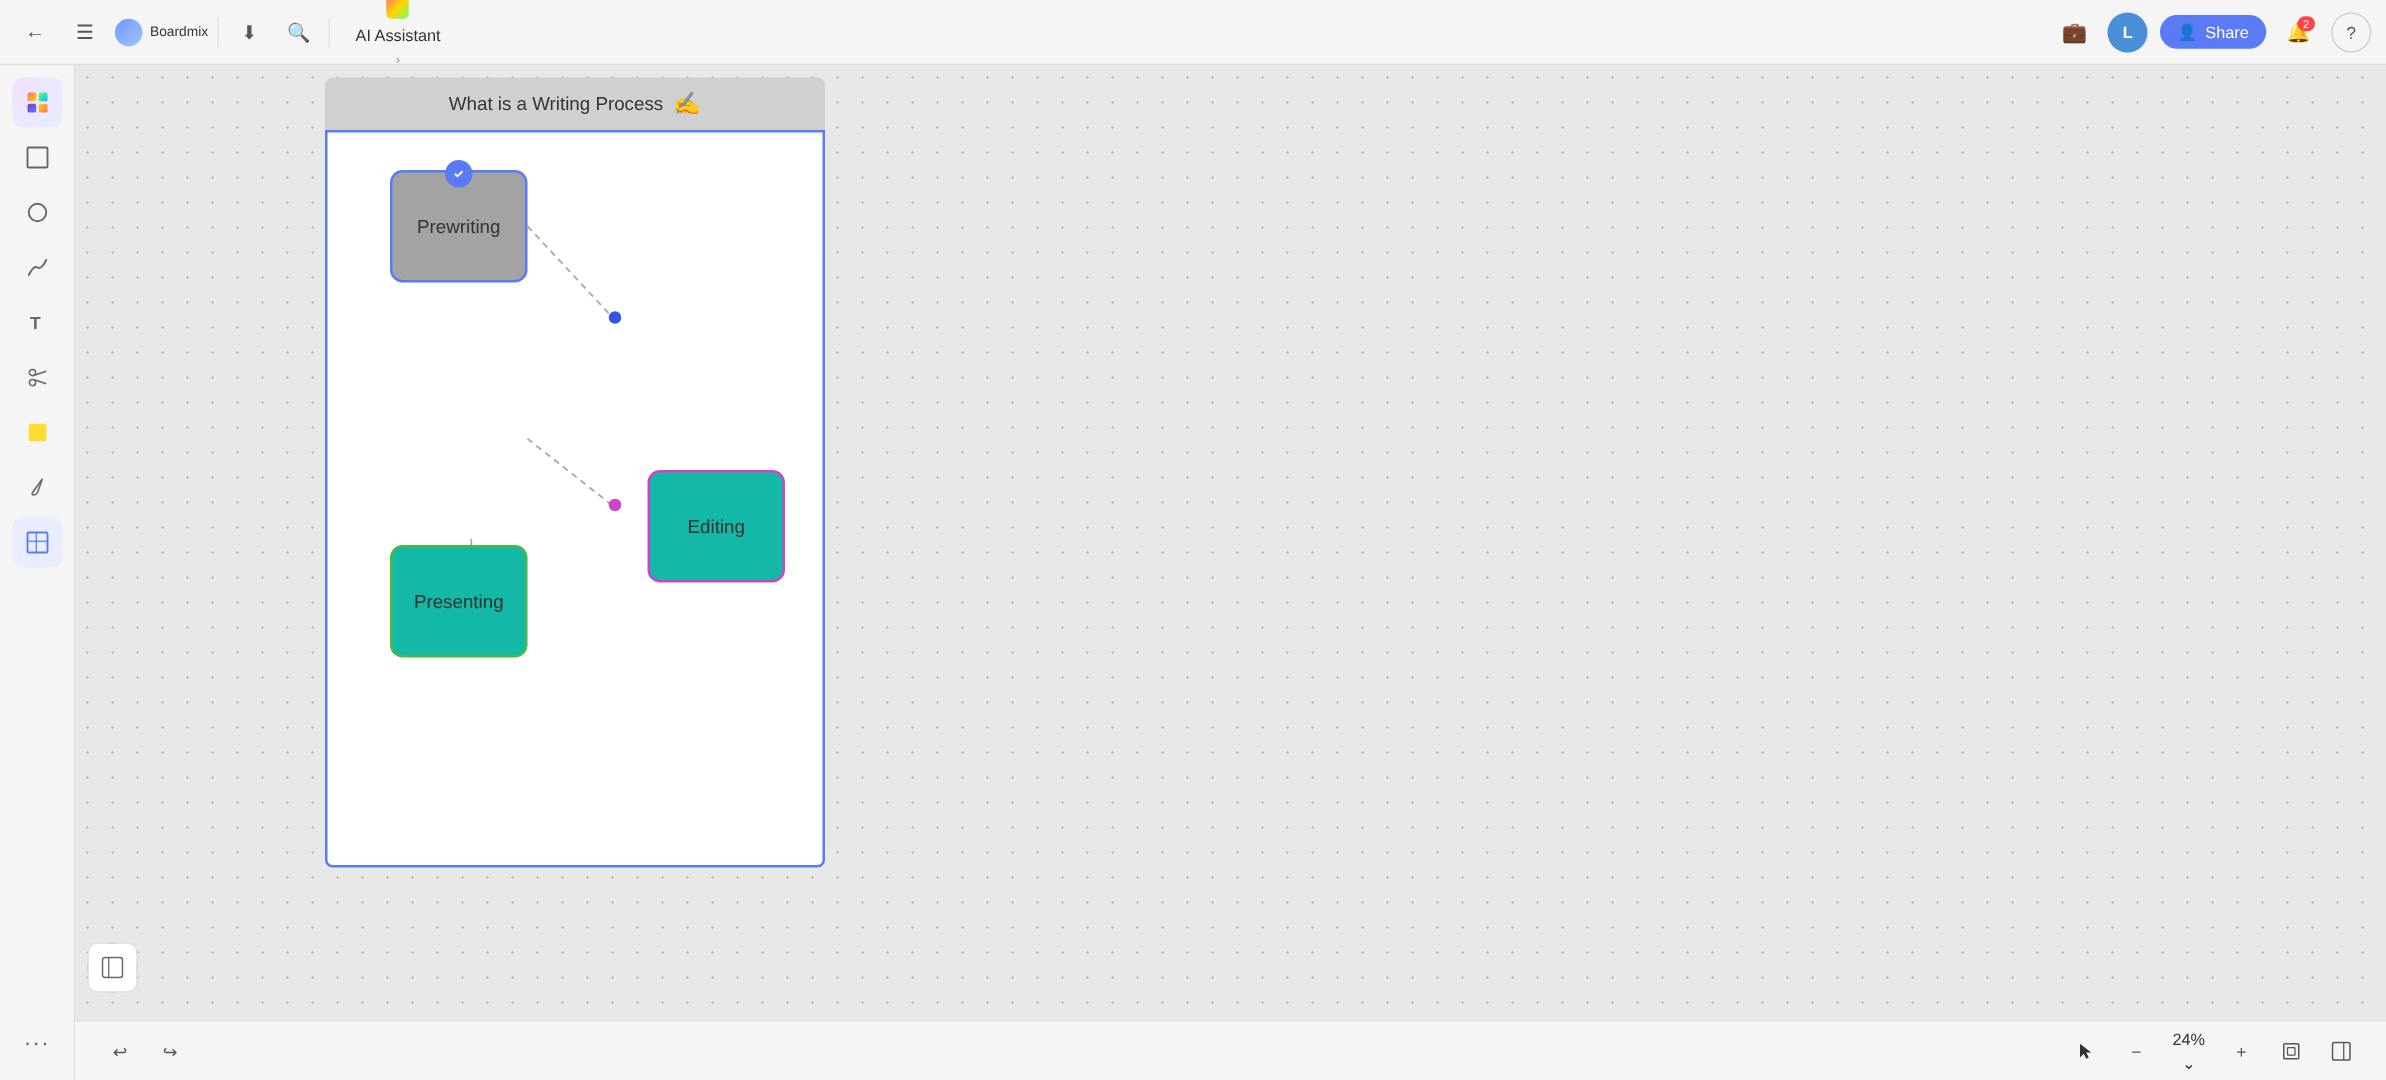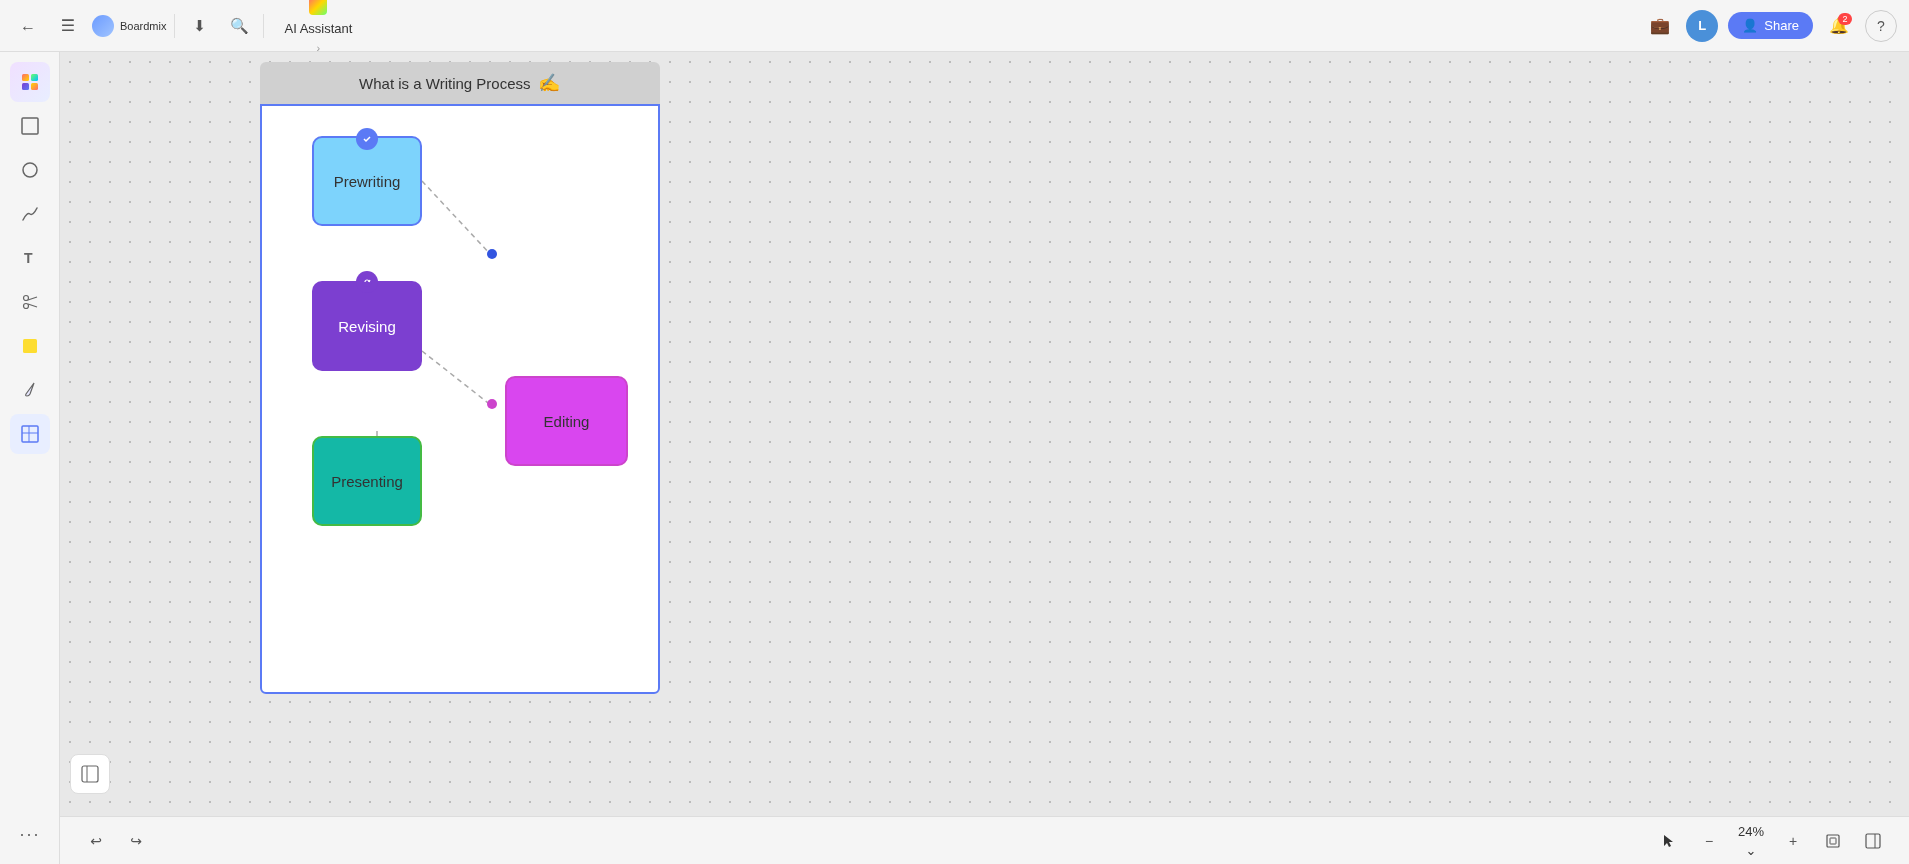--- a/index.html
+++ b/index.html
@@ -241,21 +241,21 @@
       font-size: 15px;
       font-weight: 500;
       cursor: pointer;
     }
     .node-prewriting {
       left: 50px;
       top: 30px;
       width: 110px;
       height: 90px;
       border: 2px solid #5b7af5;
-      background: #7dd3fc;
+      background: #a3a3a3;
       color: #333;
     }
     .node-drafting {
       right: 30px;
       top: 100px;
       width: 110px;
       height: 90px;
       background: #3355e0;
       color: white;
     }
@@ -263,24 +263,24 @@
       left: 50px;
       top: 175px;
       width: 110px;
       height: 90px;
       background: #7c3fd0;
       color: white;
     }
     .node-editing {
       right: 30px;
       top: 270px;
-      width: 123px;
+      width: 110px;
       height: 90px;
       border: 2px solid #cc44cc;
-      background: #d946ef;
+      background: #14b8a6;
       color: #333;
     }
     .node-presenting {
       left: 50px;
       top: 330px;
       width: 110px;
       height: 90px;
       border: 2px solid #44bb44;
       background: #14b8a6;
       color: #333;
@@ -509,30 +509,20 @@
         <div class="node-badge">
           <svg width="12" height="12" viewBox="0 0 12 12">
             <circle cx="6" cy="6" r="5" fill="#5b7af5"></circle>
             <path d="M3 6 L5 8 L9 4" stroke="white" stroke-width="1.5" fill="none"></path>
           </svg>
         </div>
         <span>Prewriting</span>
       </div>
 
 
-      <div class="node node-revising">
-        <div class="node-badge purple-badge">
-          <svg width="12" height="12" viewBox="0 0 12 12">
-            <circle cx="6" cy="6" r="5" fill="#7c3fd0"></circle>
-            <path d="M4 6 a2 2 0 1 1 4 0" stroke="white" stroke-width="1.2" fill="none"></path>
-            <line x1="8" y1="6" x2="9" y2="4" stroke="white" stroke-width="1.2"></line>
-          </svg>
-        </div>
-        <span style="color:white">Revising</span>
-      </div>
 
       <div class="node node-editing">
         <span>Editing</span>
       </div>
 
       <div class="node node-presenting">
         <span>Presenting</span>
       </div>
     </div>
   </div>

